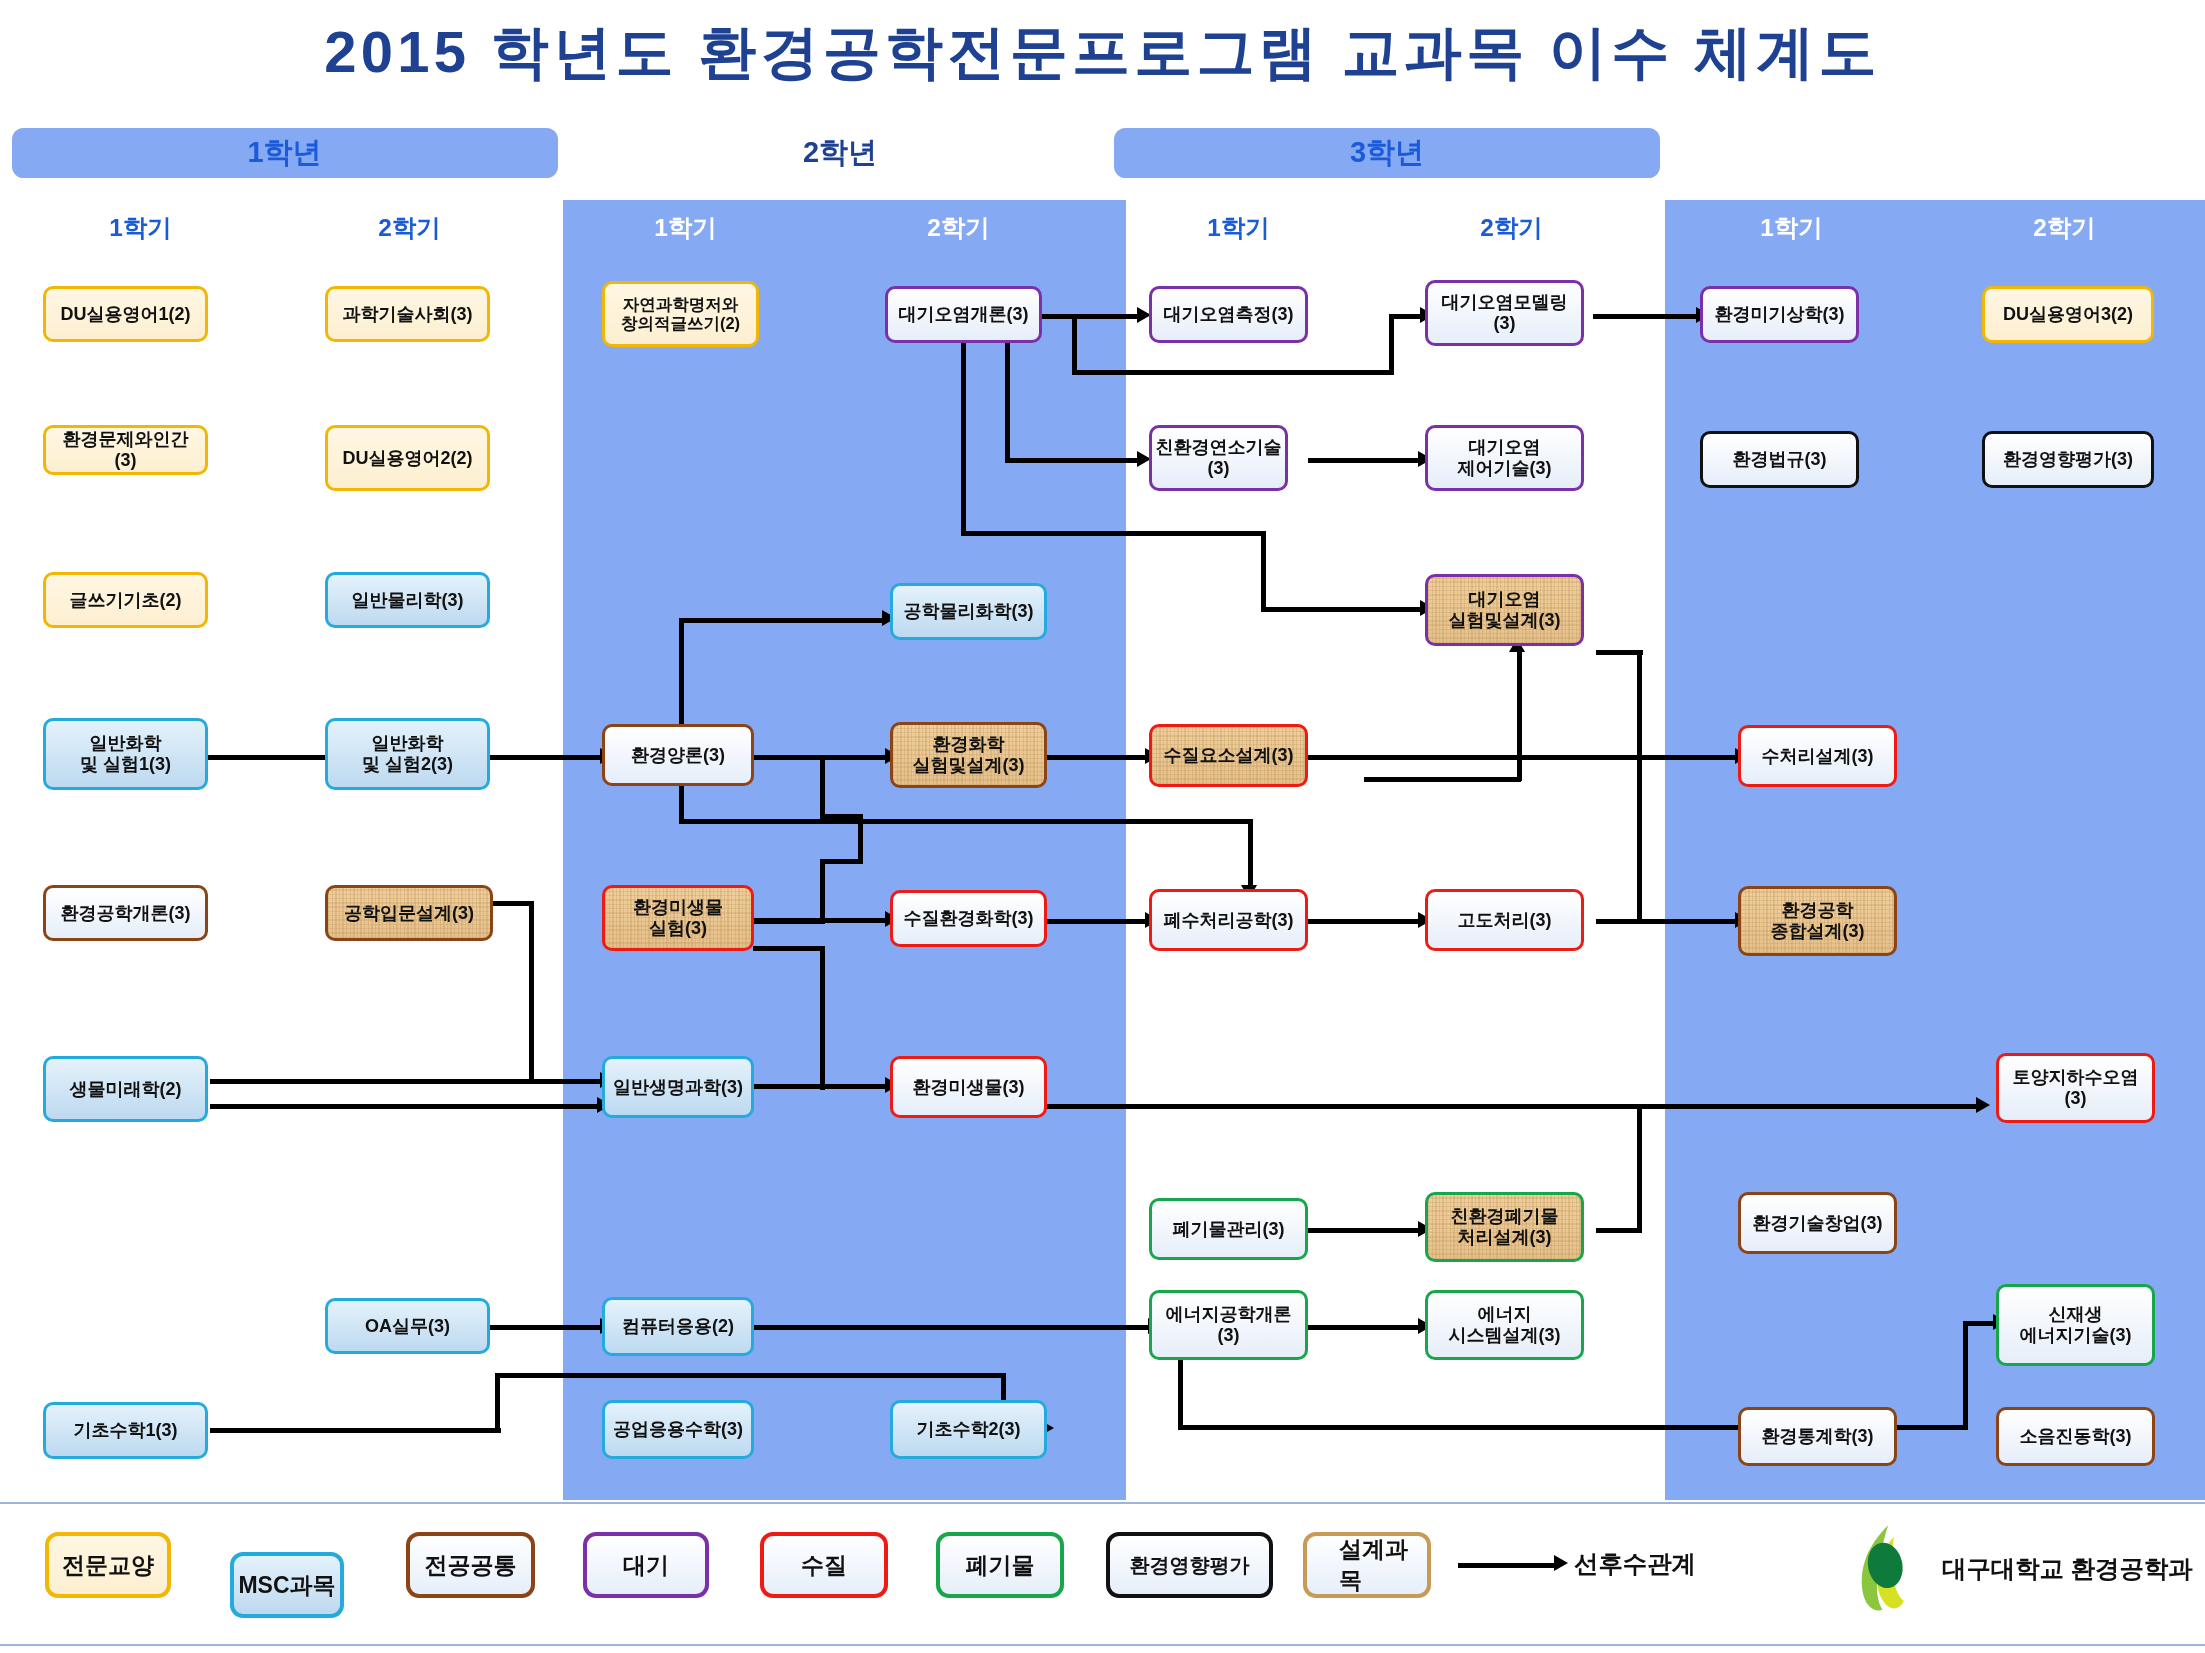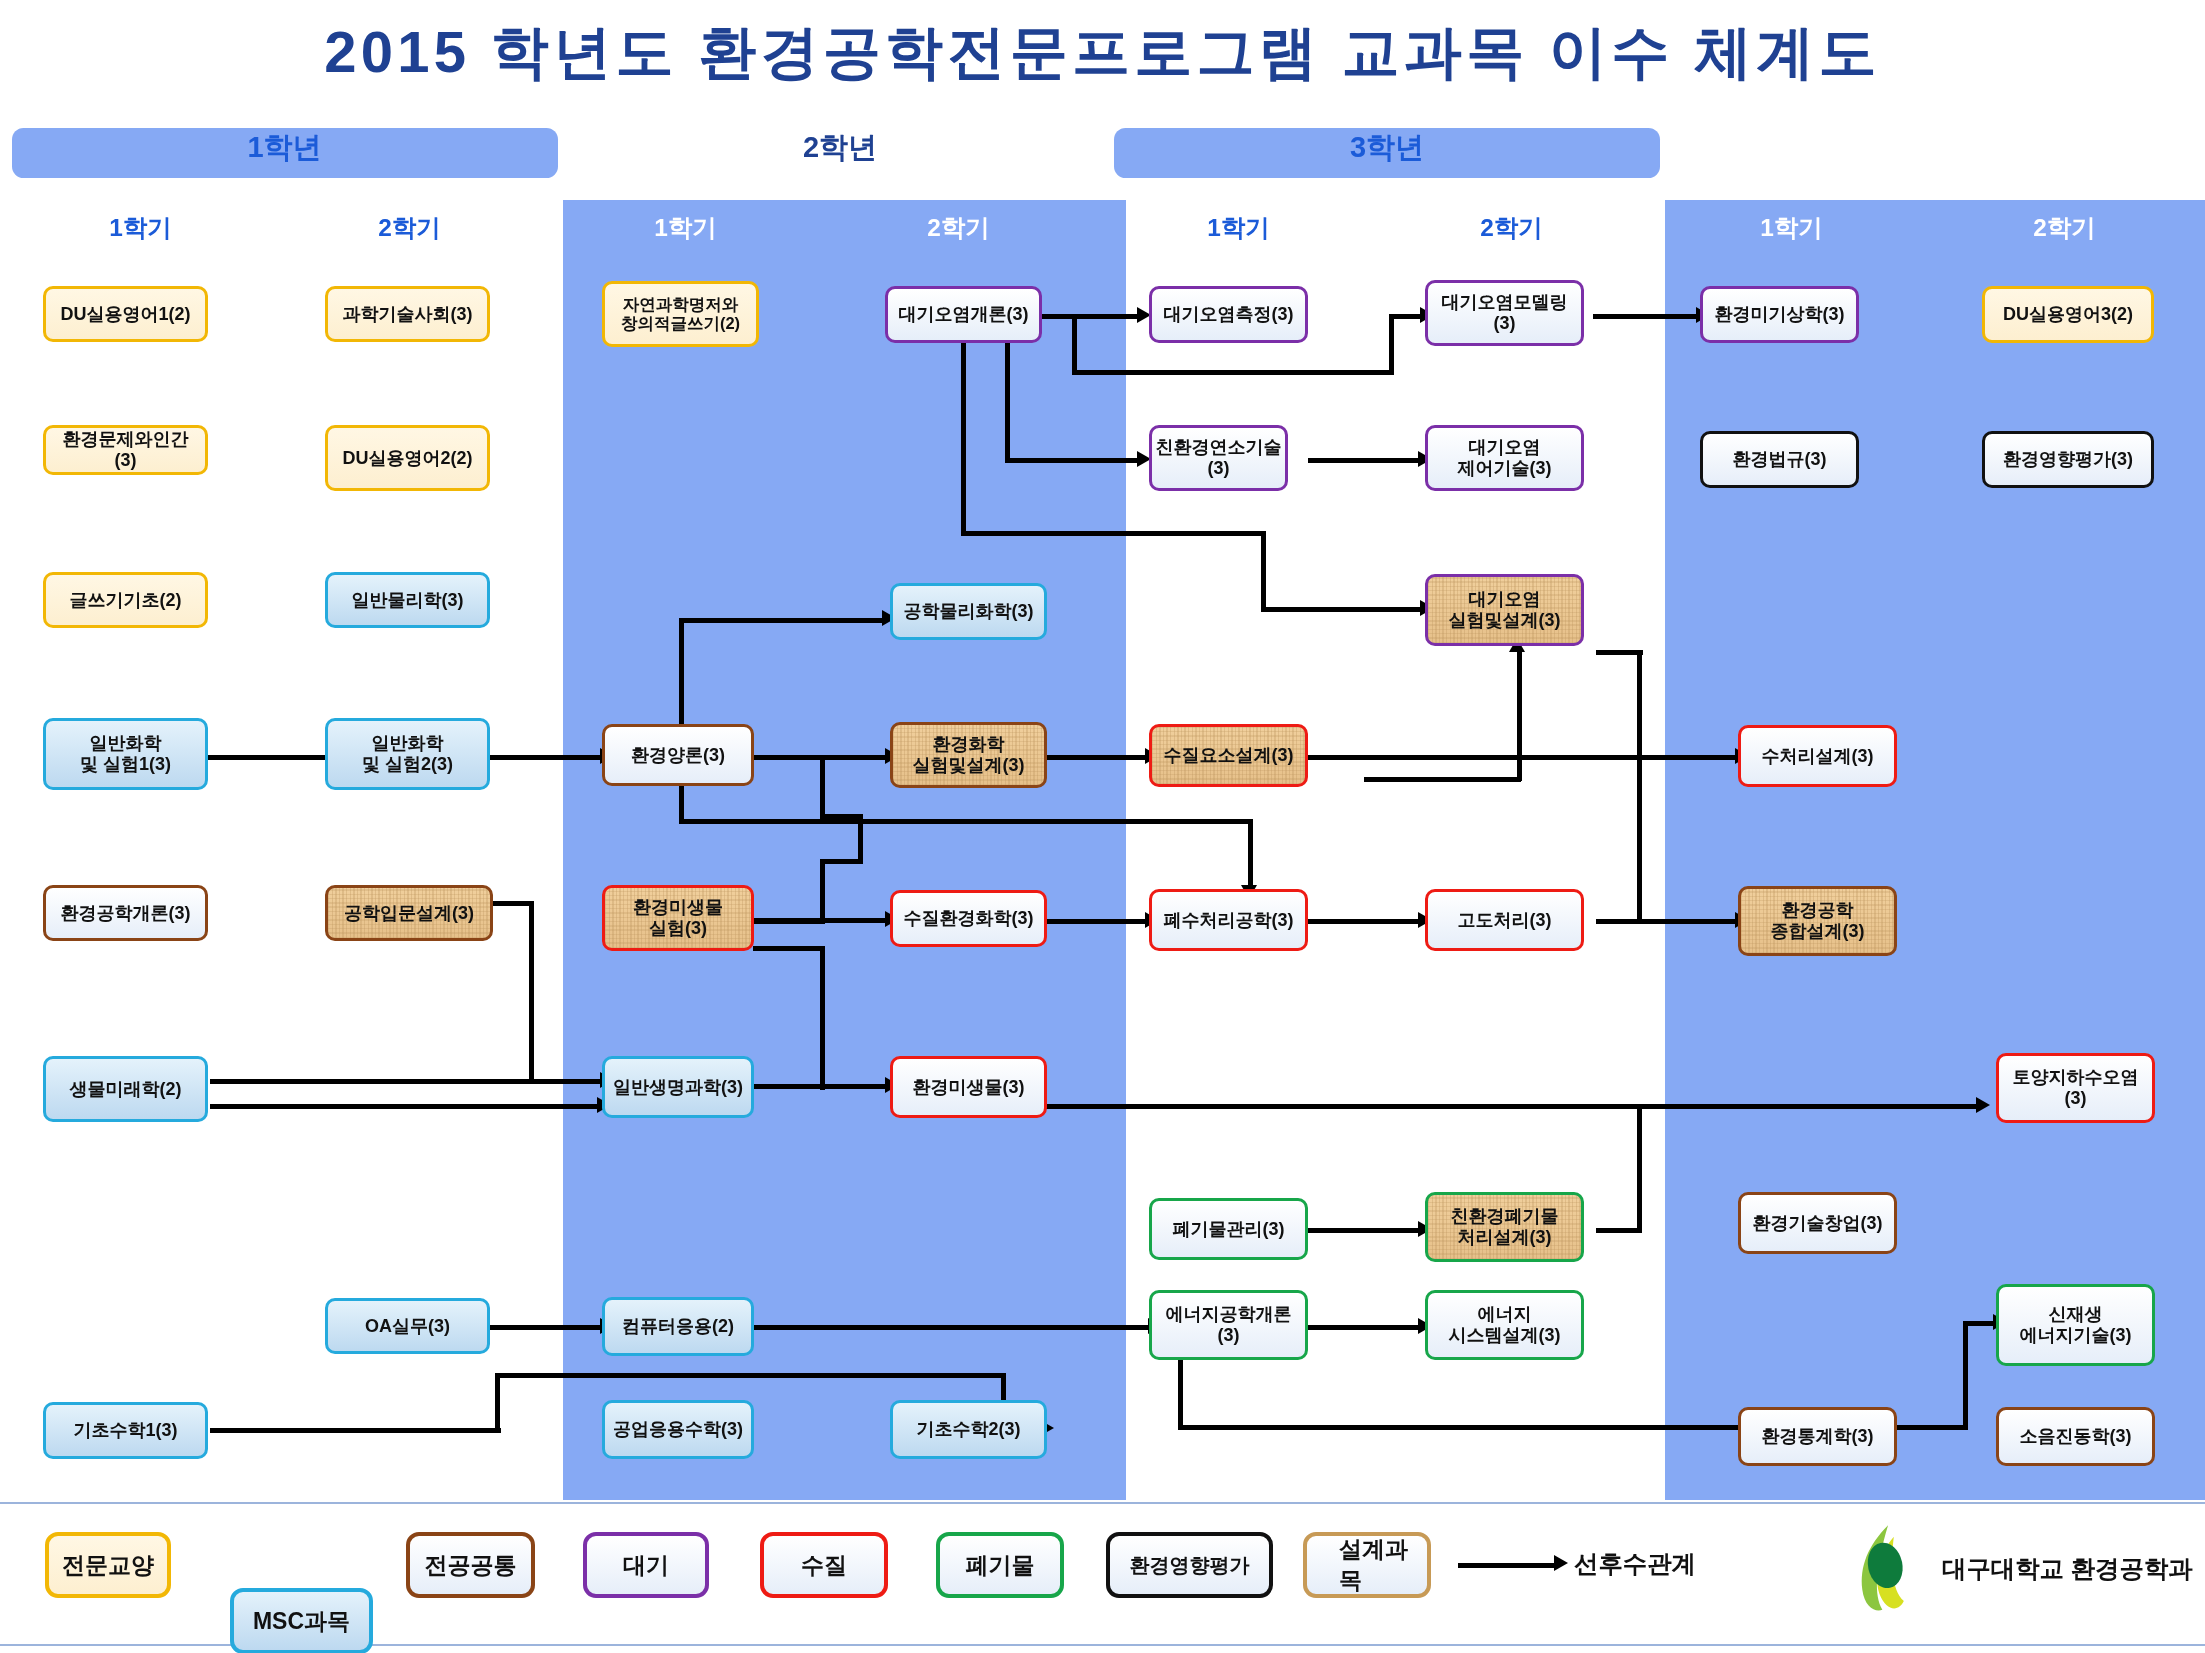--- a/index.html
+++ b/index.html
@@ -17,21 +17,21 @@
     position:absolute;left:0;top:14.4px;width:2205px;
     text-align:center;
     font-size:58px;font-weight:bold;letter-spacing:4.3px;
     color:#1F4192;
     white-space:nowrap;
   }
 
   
   .year-bar{
     position:absolute;height:50px;border-radius:11.5px;
-    display:flex;justify-content:center;
+    display:flex;align-items:center;justify-content:center;
     font-size:29px;font-weight:bold;color:#1B5BD8;
   }
   .year-bar.filled{background:#86A9F4;}
   .year-bar.plain{background:transparent;color:#1F4192;}
 
   
   .band{position:absolute;background:#86A9F4;}
 
   
   .sem{
@@ -324,21 +324,21 @@
   <div class="box c-water" style="left:1996px;top:1053px;width:159px;height:70px;white-space:pre-line;">토양지하수오염
 (3)</div>
   <div class="box c-waste" style="left:1996px;top:1284px;width:159px;height:82px;white-space:pre-line;">신재생
 에너지기술(3)</div>
   <div class="box c-core" style="left:1996px;top:1407px;width:159px;height:59px;">소음진동학(3)</div>
 
   <div class="legend-sep" style="top:1502px;"></div>
   <div class="legend-sep" style="top:1644px;"></div>
 
   <div class="lg" style="left:45px;top:1532px;width:126px;border-color:#F2B705;background:linear-gradient(#FFF7E4,#FDEFD0);">전문교양</div>
-  <div class="lg" style="left:230px;top:1588px;width:143px;border-color:#25AADD;background:linear-gradient(#E4F2FB,#BDD9F0);">MSC과목</div>
+  <div class="lg" style="left:230px;top:1552px;width:114px;border-color:#25AADD;background:linear-gradient(#E4F2FB,#BDD9F0);">MSC과목</div>
   <div class="lg" style="left:406px;top:1532px;width:129px;border-color:#8A4416;">전공공통</div>
   <div class="lg" style="left:583px;top:1532px;width:126px;border-color:#7B2FA8;">대기</div>
   <div class="lg" style="left:760px;top:1532px;width:128px;border-color:#EE1B14;">수질</div>
   <div class="lg" style="left:936px;top:1532px;width:128px;border-color:#17A64A;">폐기물</div>
   <div class="lg" style="left:1106px;top:1532px;width:167px;border-color:#111111;font-size:20px;">환경영향평가</div>
   <div class="lg design" style="left:1303px;top:1532px;width:128px;border-color:#C79A56;padding-left:32px;">설계과목</div>
 
   <div class="ln" style="left:1458px;top:1563px;width:101px;height:5px;"></div>
   <div class="arw" style="left:1554px;top:1555px;"></div>
   <div class="lg-arrow-txt" style="left:1574px;top:1548px;">선후수관계</div>

